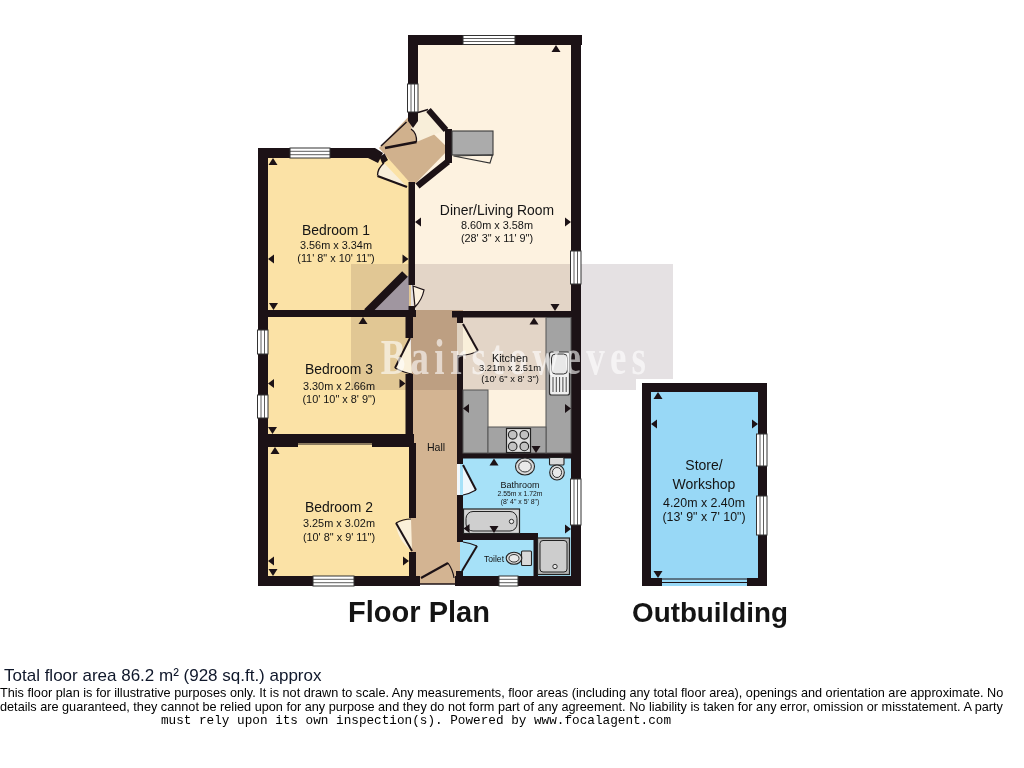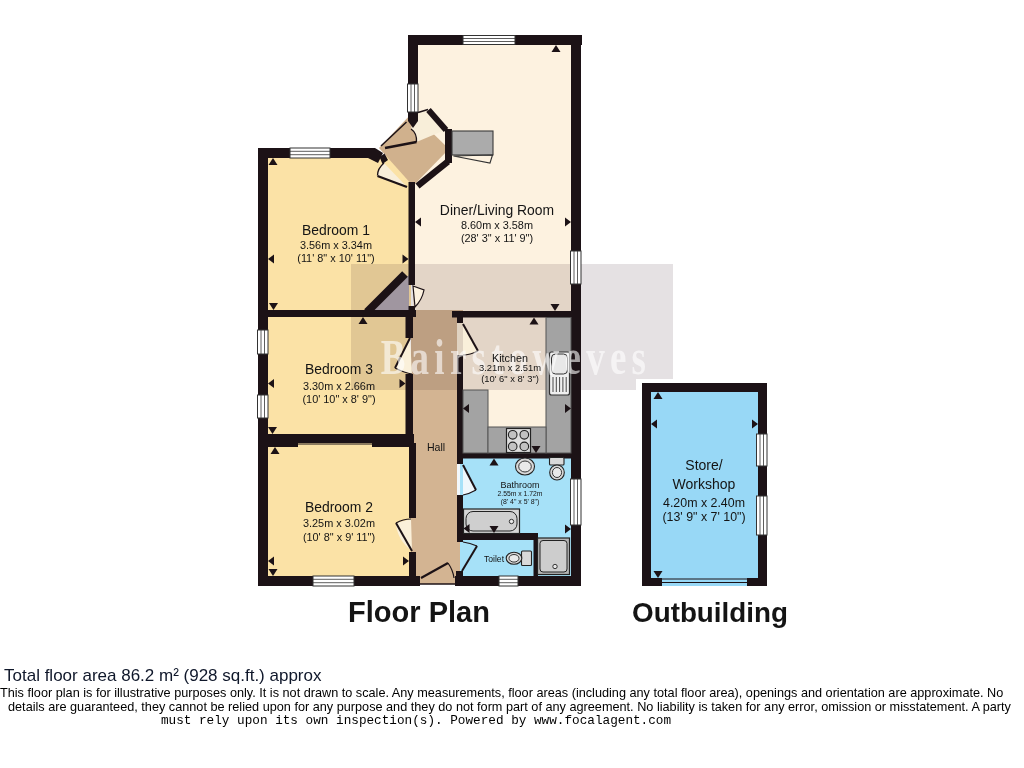--- a/index.html
+++ b/index.html
@@ -372,15 +372,15 @@
 <text x="419" y="622" text-anchor="middle" style="font-size:29px;font-weight:bold;">Floor Plan</text>
 
 <text x="710" y="622" text-anchor="middle" style="font-size:27.8px;font-weight:bold;">Outbuilding</text>
 </g>
 </svg>
 
 <div style="position:absolute;left:4px;top:666px;font-size:17px;color:#0f172a;">Total floor area 86.2 m² (928 sq.ft.) approx</div>
 
 <div id="disc" style="position:absolute;left:0;top:686px;width:832px;text-align:center;font-size:12.7px;line-height:14px;color:#000;">
       <span style="white-space:nowrap;display:block;">This floor plan is for illustrative purposes only. It is not drawn to scale. Any measurements, floor areas (including any total floor area), openings and orientation are approximate. No</span>
-      <span style="white-space:nowrap;display:block;padding-left:8px;">details are guaranteed, they cannot be relied upon for any purpose and they do not form part of any agreement. No liability is taken for any error, omission or misstatement. A party</span>
+      <span style="white-space:nowrap;display:block;">details are guaranteed, they cannot be relied upon for any purpose and they do not form part of any agreement. No liability is taken for any error, omission or misstatement. A party</span>
       <span style="white-space:nowrap;display:block;font-family:Liberation Mono, monospace;">must rely upon its own inspection(s). Powered by www.focalagent.com</span>
     </div>
 </div>
 </body></html>

